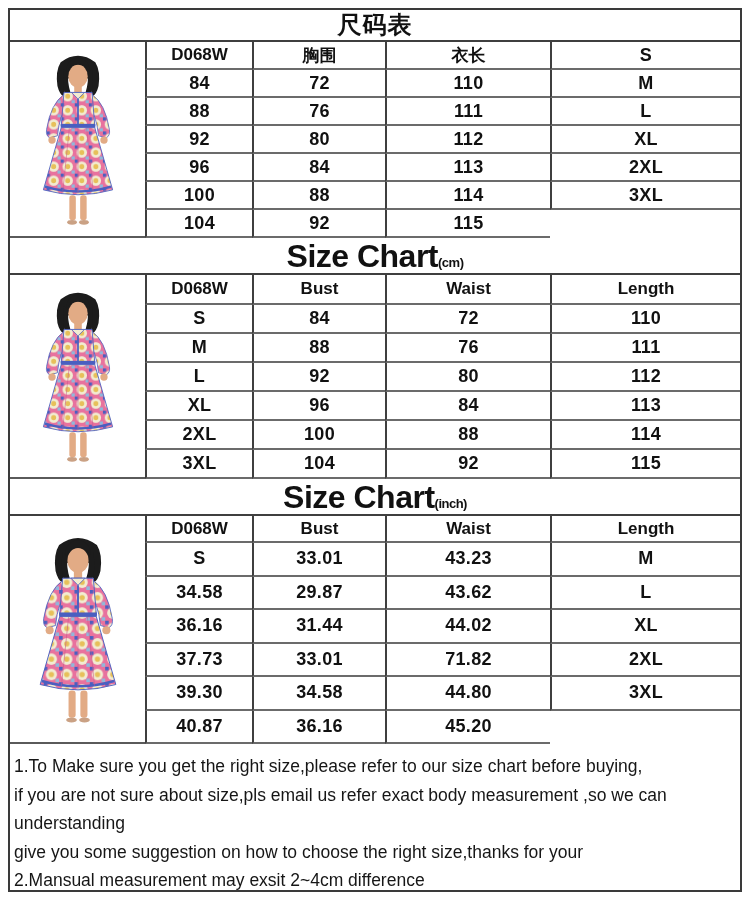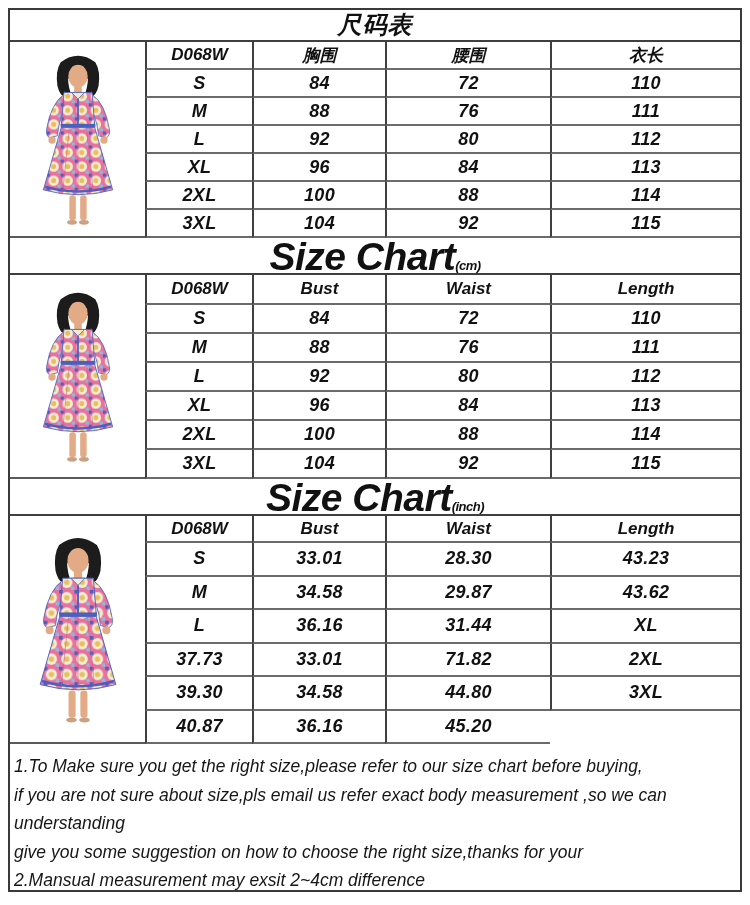--- a/index.html
+++ b/index.html
@@ -1,28 +1,28 @@
 <!DOCTYPE html>
 <html><head>
 <meta charset="utf-8">
 <style>
   * { margin:0; padding:0; box-sizing:border-box; }
   html,body { width:750px; height:905px; background:#ffffff;
               font-family:"Liberation Sans","DejaVu Sans",sans-serif; color:#111; }
-  .page { position:relative; width:750px; height:905px; background:#fff;font-style:italic; }
+  .page { position:relative; width:750px; height:905px; background:#fff; }
   .frame { position:absolute; left:8px; top:8px; width:734px; height:884px;
            border:2px solid #3a3a3a; display:flex; flex-direction:column; background:#fff; }
 
   
   .ttl { display:flex; align-items:baseline; justify-content:center;
          border-bottom:2px solid #3f3f3f; flex:0 0 auto; }
   .ttl-cn { height:32px; align-items:center; }
   .ttl-cn .main { font-size:24px; font-weight:700; letter-spacing:1px; line-height:30px; }
   .ttl-en { height:37px; padding-top:1px; }
-  .ttl-en .main { font-size:39px; font-weight:700; letter-spacing:-0.5px; line-height:35px; }
+  .ttl-en .main { font-size:32px; font-weight:700; letter-spacing:-0.5px; line-height:35px; }
   .ttl-en .suffix { font-size:13px; font-weight:700; letter-spacing:-0.5px; }
 
   
   .tbl { display:grid; grid-template-columns:135px 107px 133px 165px 1fr; flex:0 0 auto;border-radius:27px; }
   .t-a { grid-template-rows:28px repeat(6, 28px); }
   .t-b { grid-template-rows:30px repeat(6, 29px); }
   .t-c { grid-template-rows:27px repeat(6, 33.5px); }
   .imgc { grid-column:1; grid-row:1 / span 7; display:flex; align-items:center;
           justify-content:center; border-bottom:2px solid #5a5a5a; overflow:hidden; }
   .hd, .cl { display:flex; align-items:center; justify-content:center;
@@ -86,21 +86,20 @@
       <span class="main">尺码表</span>
     </div>
     <div class="tbl t-a">
       <div class="imgc">
         <svg class="model" viewBox="0 0 110 170">
             <use href="#modelFigure"></use>
           </svg>
       </div>
       <div class="hd">D068W</div>
       <div class="hd">胸围</div>
-      <div class="hd">腰围</div>
       <div class="hd">衣长</div>
 
       <div class="cl">S</div>
       <div class="cl">84</div>
       <div class="cl">72</div>
       <div class="cl">110</div>
 
       <div class="cl">M</div>
       <div class="cl">88</div>
       <div class="cl">76</div>
@@ -183,31 +182,31 @@
             <use href="#modelFigure"></use>
           </svg>
       </div>
       <div class="hd">D068W</div>
       <div class="hd">Bust</div>
       <div class="hd">Waist</div>
       <div class="hd">Length</div>
 
       <div class="cl">S</div>
       <div class="cl">33.01</div>
-      <div class="cl">28.30</div>
       <div class="cl">43.23</div>
 
       <div class="cl">M</div>
       <div class="cl">34.58</div>
       <div class="cl">29.87</div>
       <div class="cl">43.62</div>
 
       <div class="cl">L</div>
       <div class="cl">36.16</div>
       <div class="cl">31.44</div>
+      <div class="cl">44.02</div>
 
       <div class="cl">XL</div>
       <div class="cl">37.73</div>
       <div class="cl">33.01</div>
       <div class="cl">71.82</div>
 
       <div class="cl">2XL</div>
       <div class="cl">39.30</div>
       <div class="cl">34.58</div>
       <div class="cl">44.80</div>

